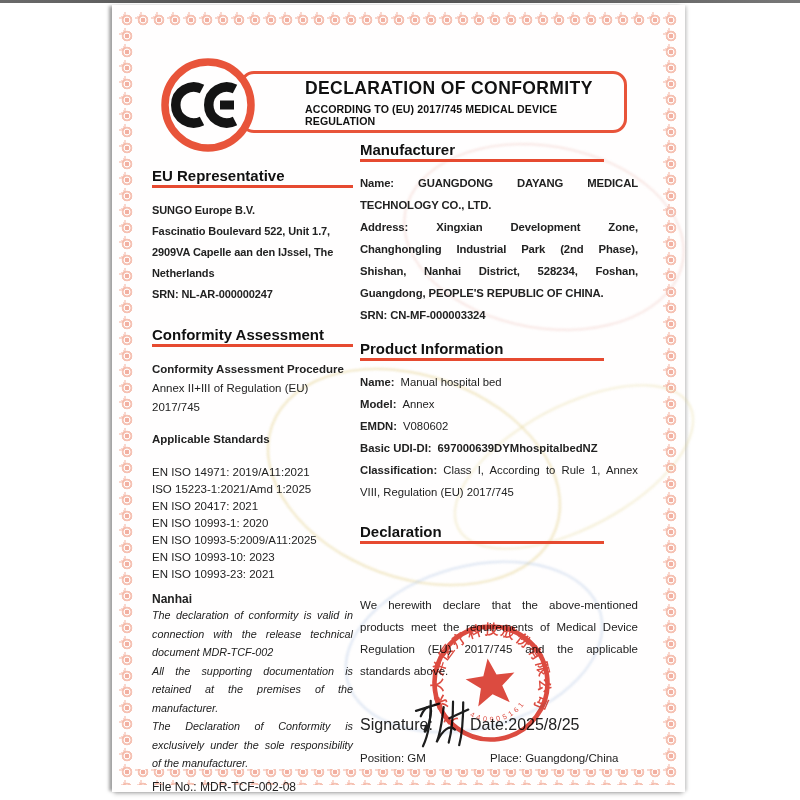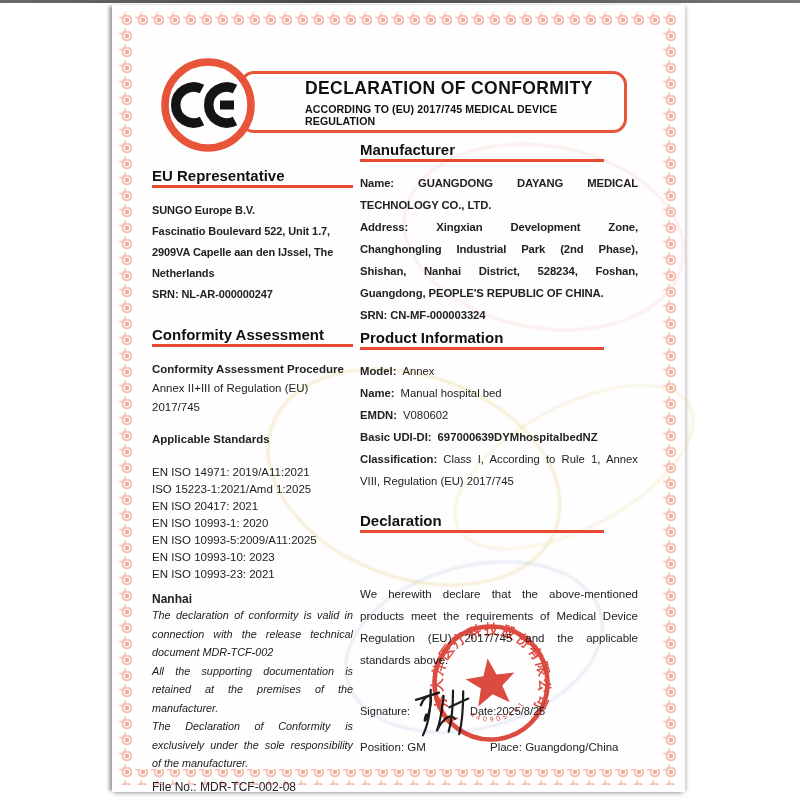--- a/index.html
+++ b/index.html
@@ -43,27 +43,27 @@
   .ca-head{margin-top:21px;}
   .proc-label{margin-top:13px;font-weight:bold;font-size:11.5px;line-height:19px;}
   .proc{font-size:11.5px;line-height:19px;}
   .std-label{margin-top:14px;font-weight:bold;font-size:11.5px;line-height:17px;}
   .stds{font-size:11.5px;line-height:17px;margin-top:16px;}
   .remark-head{margin-top:9px;font-weight:bold;font-size:12px;}
   .remark p.it{font-style:italic;font-size:10.8px;line-height:18.5px;text-align:justify;}
   .file-no{font-size:12px;margin-top:7px;}
 
   .man-lines{margin-top:10px;font-weight:bold;font-size:11.3px;line-height:22px;text-align:justify;letter-spacing:-.1px;}
-  .pi-head{margin-top:3px;}
+  .pi-head{margin-top:14px;}
   .fields{margin-top:10px;font-size:11.3px;line-height:22px;}
   .fields .lbl{font-weight:bold;margin-right:6px;}
   .decl-head{margin-top:20px;}
   .decl-text{margin-top:50px;font-size:11.5px;line-height:22px;text-align:justify;}
 
-  .sig-row{position:relative;margin-top:22px;height:44px;font-size:11px;}
+  .sig-row{position:relative;margin-top:22px;height:44px;font-size:16px;}
   .sig-label{position:absolute;left:0;top:12px;}
   .date-label{position:absolute;left:110px;top:12px;}
   .pos-row{position:relative;margin-top:4px;font-size:11.5px;}
   .pos-label{display:inline-block;}
   .place-label{position:absolute;left:130px;top:0;}
   .signature-svg{position:absolute;left:52px;top:-12px;transform:rotate(-8deg);}
 
   .stamp{position:absolute;left:302px;top:601px;width:154px;height:154px;opacity:.9;mix-blend-mode:multiply;transform:rotate(-8deg);}
 </style>
 </head>
@@ -127,22 +127,22 @@
     <div class="rcol">
       <div class="heading">Manufacturer</div>
       <div class="man-lines">
         <p>Name: GUANGDONG DAYANG MEDICAL TECHNOLOGY CO., LTD.</p>
         <p>Address: Xingxian Development Zone, Changhongling Industrial Park (2nd Phase), Shishan, Nanhai District, 528234, Foshan, Guangdong, PEOPLE'S REPUBLIC OF CHINA.</p>
         <p>SRN: CN-MF-000003324</p>
       </div>
 
       <div class="heading pi-head">Product Information</div>
       <div class="fields">
+        <p><span class="lbl">Name:</span><span>Manual hospital bed</span></p>
         <p><span class="lbl">Model:</span><span>Annex</span></p>
-        <p><span class="lbl">Name:</span><span>Manual hospital bed</span></p>
         <p><span class="lbl">EMDN:</span><span>V080602</span></p>
         <p><span class="lbl">Basic UDI-DI:</span><span class="b">697000639DYMhospitalbedNZ</span></p>
         <p class="just"><span class="lbl">Classification:</span><span>Class I, According to Rule 1, Annex VIII, Regulation (EU) 2017/745</span></p>
       </div>
 
       <div class="heading decl-head">Declaration</div>
       <p class="decl-text">We herewith declare that the above-mentioned products meet the requirements of Medical Device Regulation (EU) 2017/745 and the applicable standards above.</p>
 
       <div class="sig-row">
         <span class="sig-label">Signature:</span>

